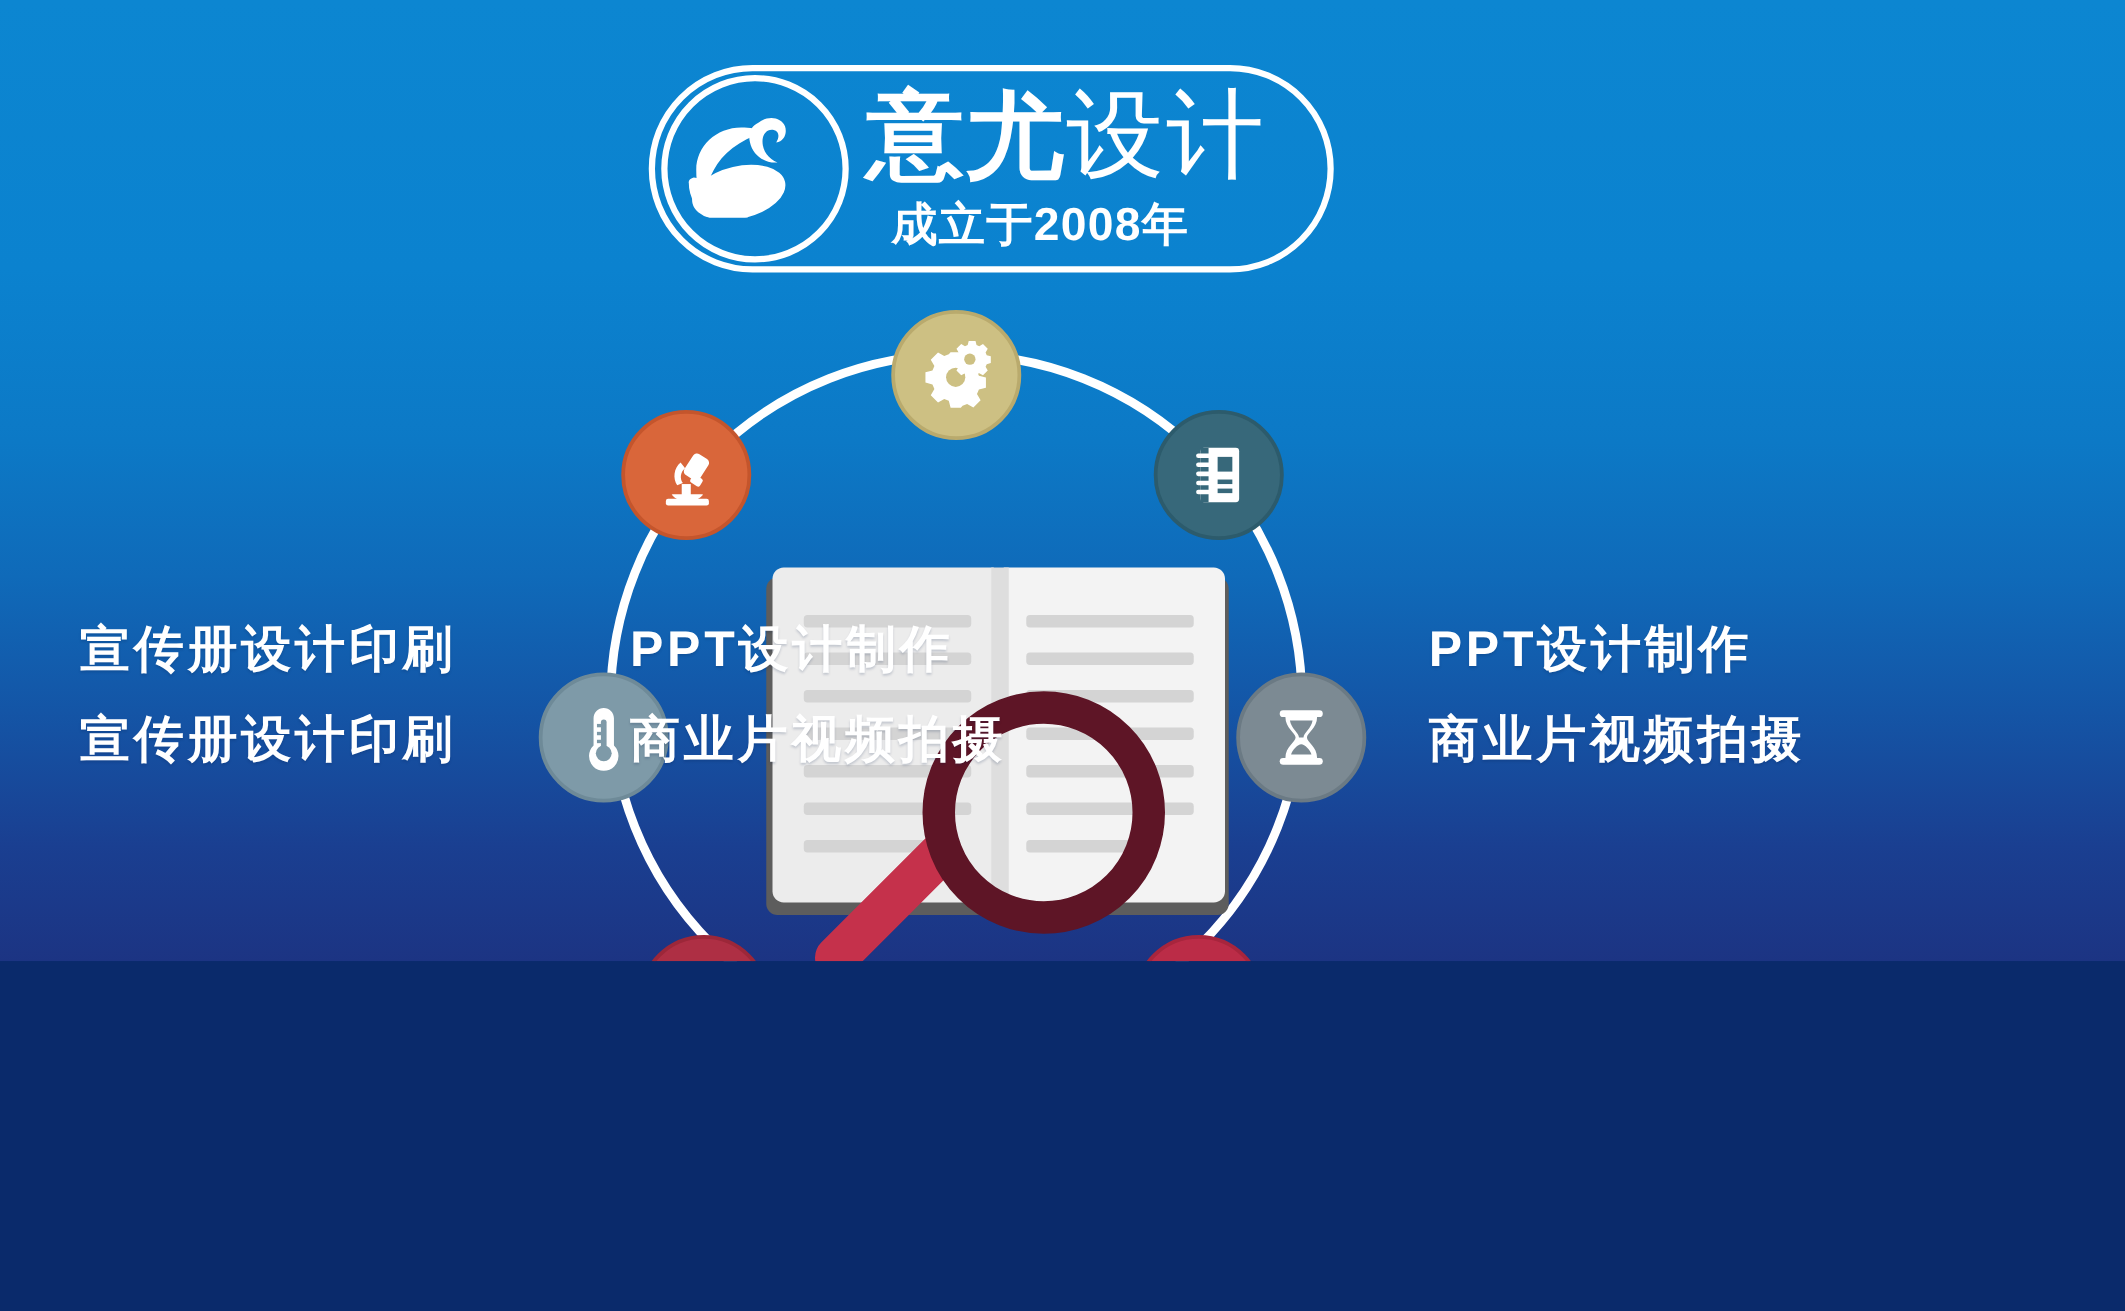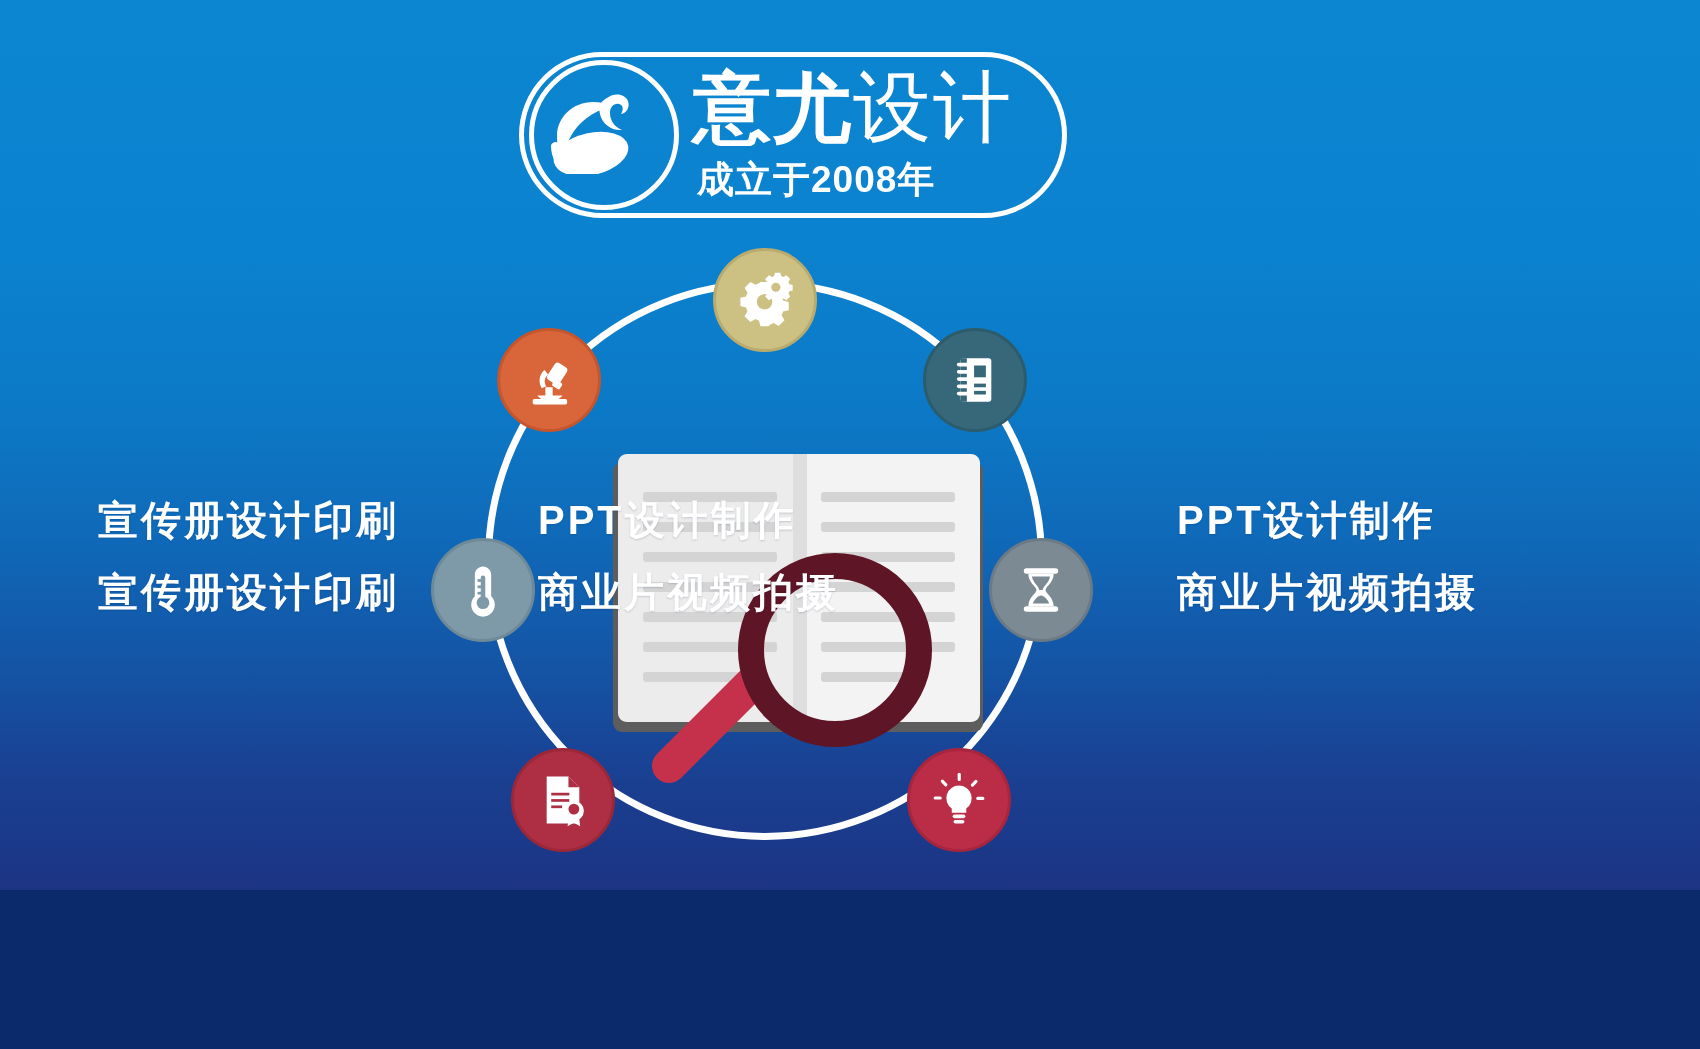--- a/index.html
+++ b/index.html
@@ -4,21 +4,21 @@
 <title>意尤设计</title>
 <style>
   * { margin:0; padding:0; box-sizing:border-box; }
   html,body{ background:#0a2a6b; }
   body{
     font-family:"Liberation Sans","DejaVu Sans",sans-serif;
     -webkit-font-smoothing:antialiased;
   }
   #stage{
     position:relative;
-    width:1700px; height:890px;
+    width:1700px; height:769px;
     overflow:hidden;
     background:linear-gradient(180deg,
         #0c86d1 0%,
         #0b82cf 28%,
         #0c79c6 46%,
         #0f6ab9 60%,
         #1455a6 74%,
         #1a3f91 88%,
         #1c3483 100%);
   }
@@ -50,21 +50,21 @@
   .logo-cn{
     position:absolute; left:0; top:2px;
     width:100%;
     font-size:78px; line-height:86px;
     color:#fff; letter-spacing:2px;
     white-space:nowrap;
   }
   .logo-cn .bold{ font-weight:bold; }
   .logo-cn .thin{ font-weight:300; }
   .logo-sub{
-    position:absolute; left:4px; top:96px;
+    position:absolute; left:20px; top:96px;
     font-size:37px; line-height:44px;
     font-weight:bold; color:#fff;
     letter-spacing:1px; white-space:nowrap;
   }
 
   
   #diagram{
     position:absolute; left:455px; top:250px;
     width:620px; height:620px;
   }
@@ -99,21 +99,20 @@
   
   .txt-col{
     position:absolute;
     color:#ffffff;
     font-weight:bold;
     font-size:40px;
     line-height:72px;
     letter-spacing:3px;
     white-space:nowrap;
     text-shadow:0 1px 2px rgba(0,30,70,.18);
-    margin-left:34px;
   }
   #txt-left   { left:64px;  top:484px; text-align:left; }
   #txt-center { left:504px; top:484px; text-align:left; }
   #txt-right  { left:1143px;top:484px; text-align:left; }
   .txt-line{ display:block; }
 </style>
 </head>
 <body>
 
 <div id="stage">

